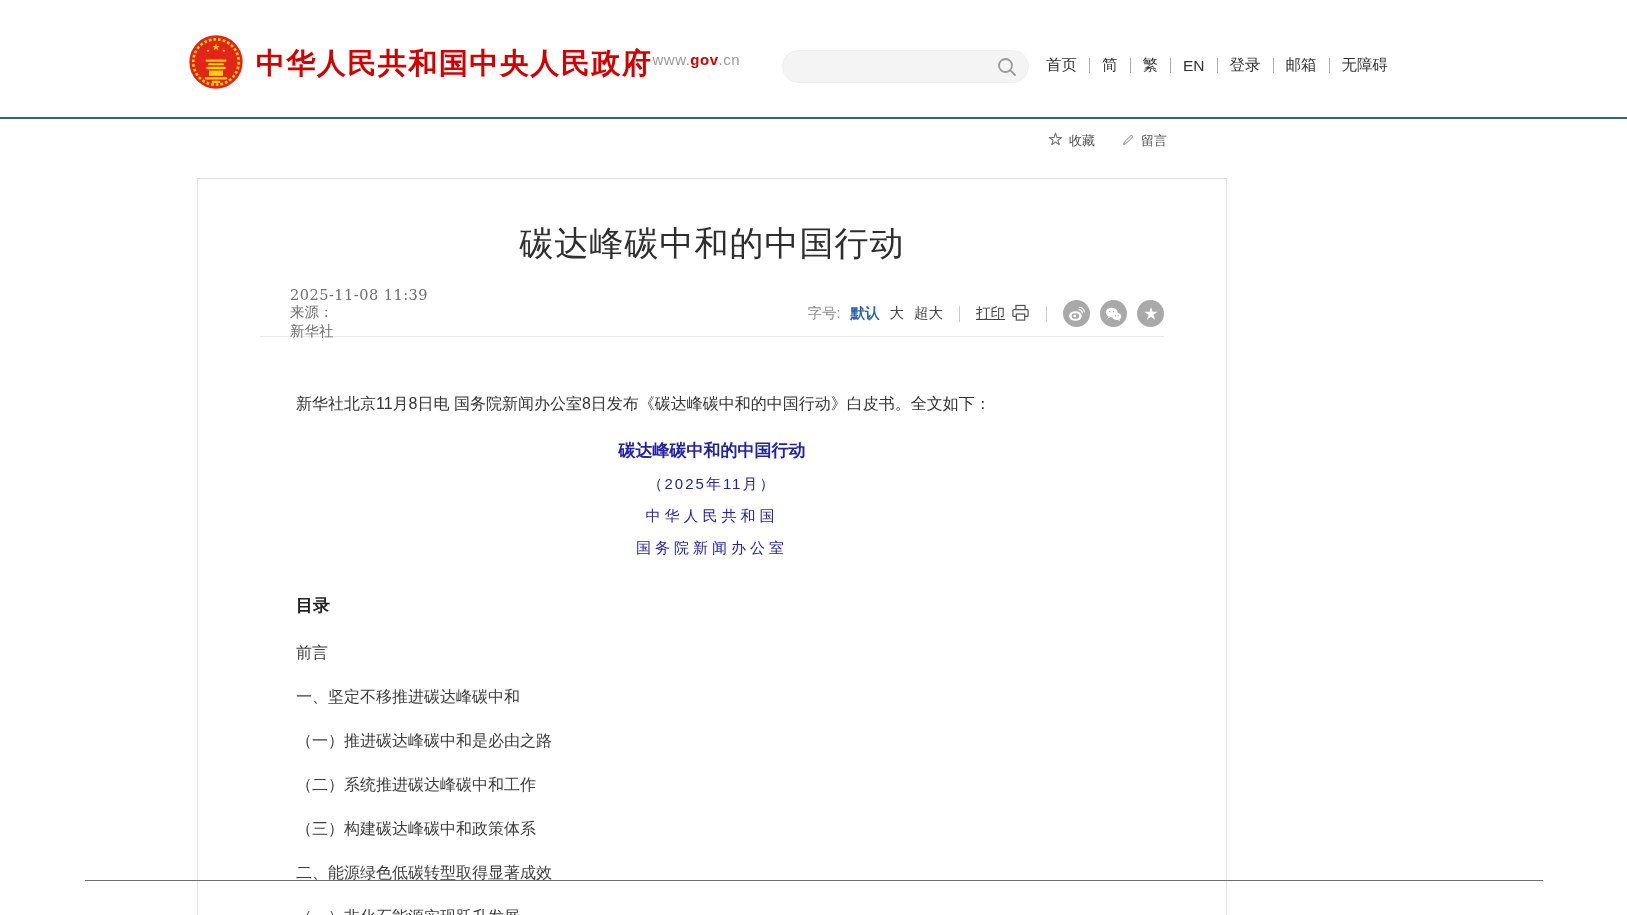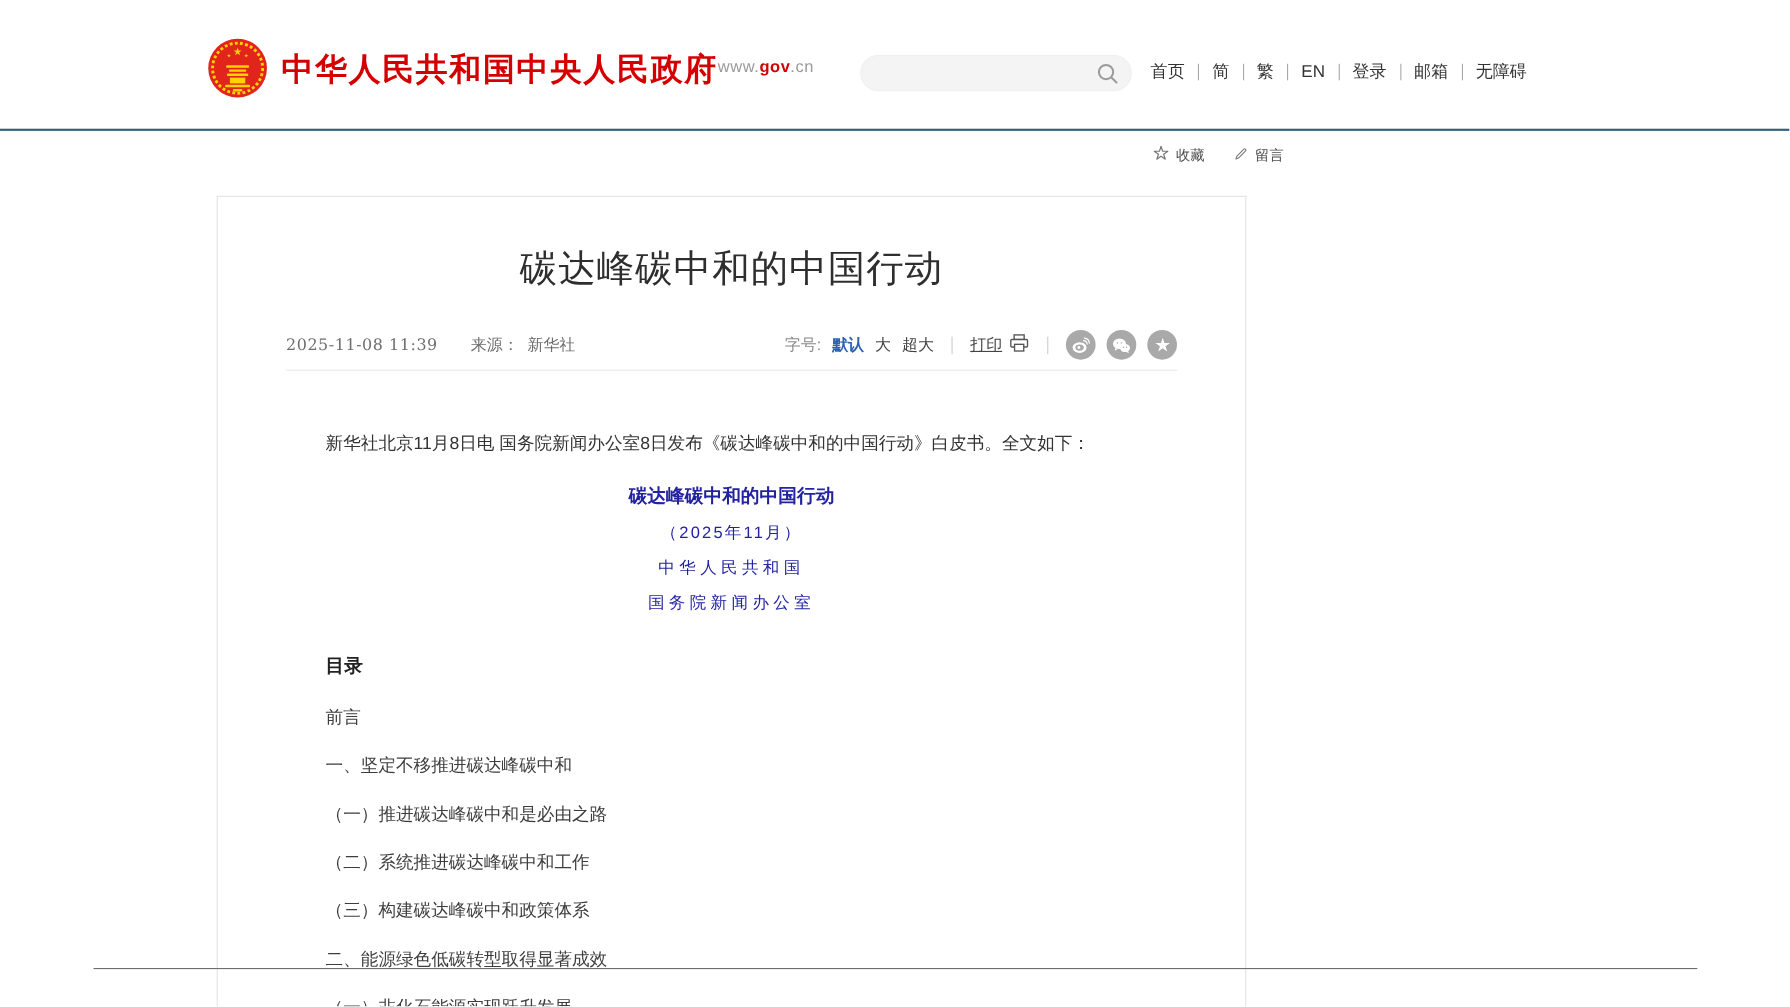--- a/index.html
+++ b/index.html
@@ -33,30 +33,30 @@
   .nav-sep { width:1px; height:15px; background:#a9a9a9; margin:0 12px; }
 
   .header-divider { position:absolute; top:117px; left:0; width:100%; height:2px; background:#35637c; }
 
   
   .page-actions { position:absolute; top:132px; left:1048px; display:flex; align-items:center; gap:26px; }
   .page-action { display:flex; align-items:center; gap:6px; font-size:13px; color:#4d4d4d; cursor:pointer; text-decoration:none; }
 
   
   .article-card {
-    position:absolute; left:197px; top:178px; width:936px; height:737px;
+    position:absolute; left:197px; top:178px; width:1030px; height:737px;
     background:#fff; border:1px solid #e3e3e3; border-bottom:none;
     padding:0 62px;
   }
   .article-title {
     margin-top:42px; text-align:center;
     font-size:34px; font-weight:500; color:#2e2e2e; letter-spacing:1px;
   }
   .meta-row { margin-top:33px; display:flex; justify-content:space-between; align-items:center; height:27px; }
-  .meta-left { display:flex; align-items:baseline; font-family:"DejaVu Serif", serif; font-size:14.5px; color:#6e6e6e; }
+  .meta-left { display:flex; align-items:baseline; font-family:"DejaVu Serif", serif; font-size:14.5px; color:#6e6e6e;flex-direction:column; }
   .meta-date { letter-spacing:.5px; }
   .meta-source-label { margin-left:30px; }
   .meta-source { margin-left:8px; }
 
   .meta-right { display:flex; align-items:center; font-size:14.5px; }
   .fs-label { color:#8a8a8a; }
   .fs-opt { color:#444; margin-left:10px; cursor:pointer; }
   .fs-opt.active { color:#2c64ad; font-weight:bold; }
   .tool-sep { width:1px; height:16px; background:#ccc; margin:0 16px; }
   .print-btn { display:flex; align-items:center; gap:6px; color:#444; cursor:pointer;text-decoration:underline; }

